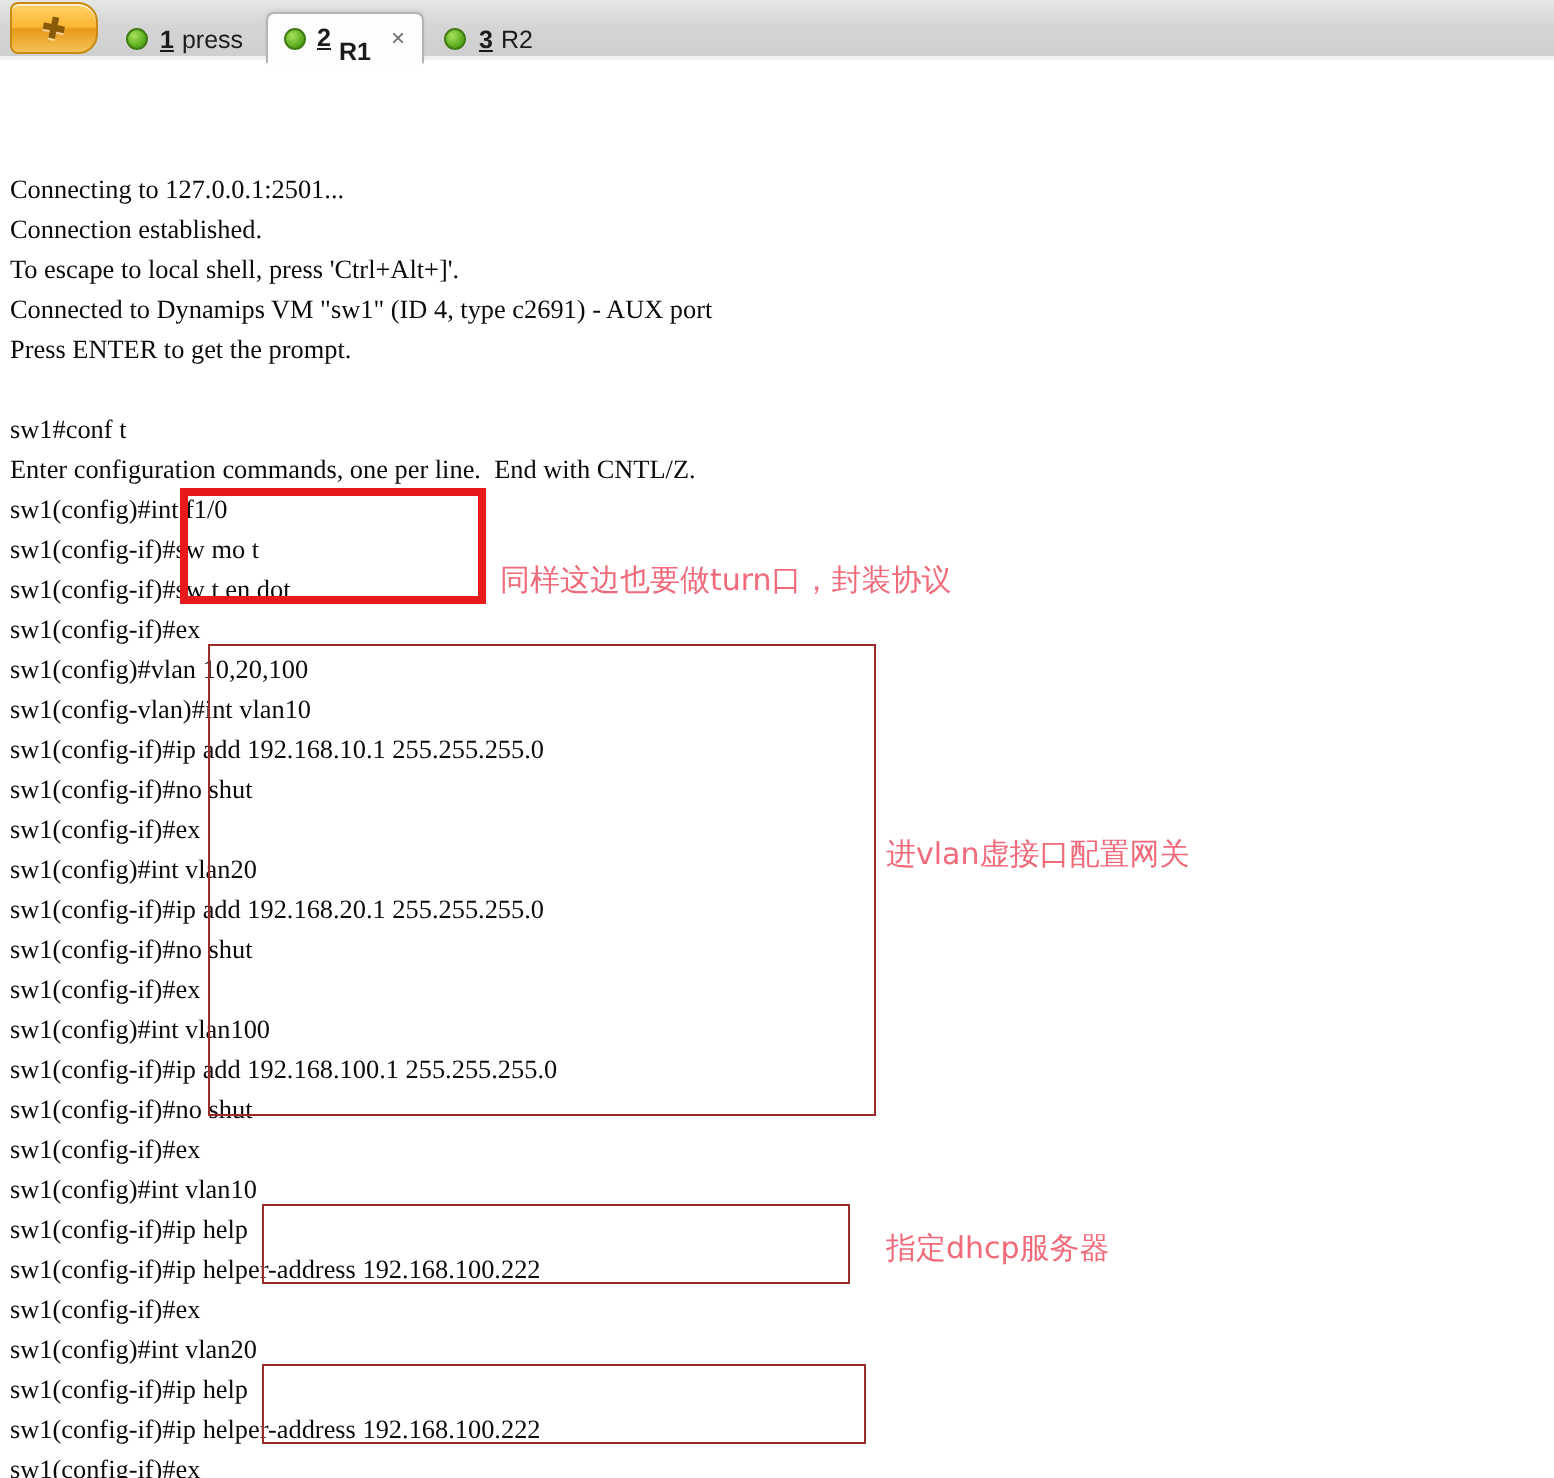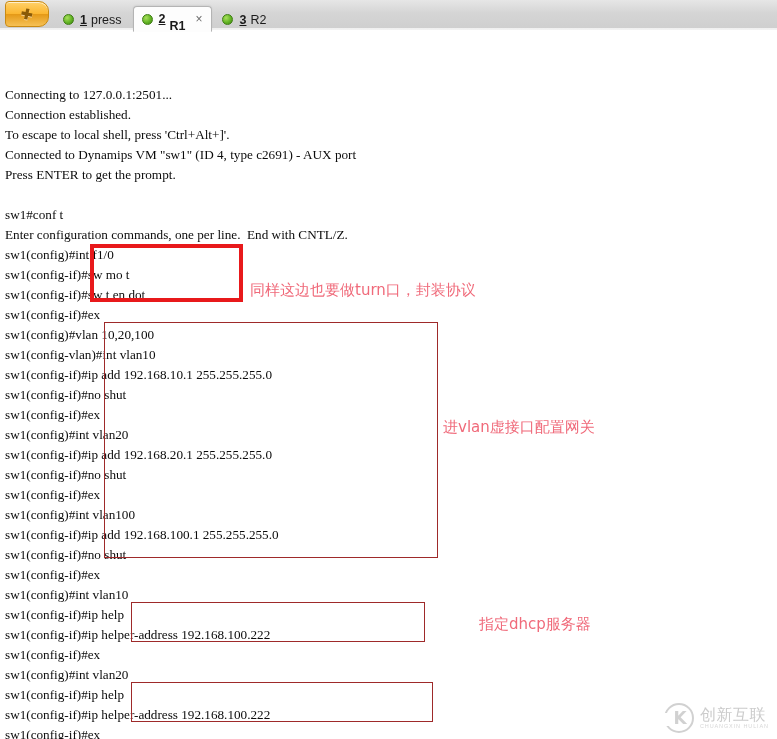--- a/index.html
+++ b/index.html
@@ -244,23 +244,16 @@
   <div class="hl-box thin" style="left:104px; top:292px; width:334px; height:236px;"></div>
 
   <div class="hl-box thin" style="left:131px; top:572px; width:294px; height:40px;"></div>
 
   <div class="hl-box thin" style="left:131px; top:652px; width:302px; height:40px;"></div>
 
   <div class="annot" style="left:250px; top:251px;">同样这边也要做turn口，封装协议</div>
 
   <div class="annot" style="left:443px; top:388px;">进vlan虚接口配置网关</div>
 
-  <div class="annot" style="left:443px; top:585px;margin-left:36px;">指定dhcp服务器</div>
-
-  <div id="watermark">
-    <div class="wm-mark"></div>
-    <div class="wm-texts">
-      <div class="wm-cn">创新互联</div>
-      <div class="wm-en">CHUANGXIN HULIAN</div>
-    </div>
-  </div>
+  <div class="annot" style="left:443px; top:585px;">指定dhcp服务器</div>
+
 
 </div>
 
 </body></html>

